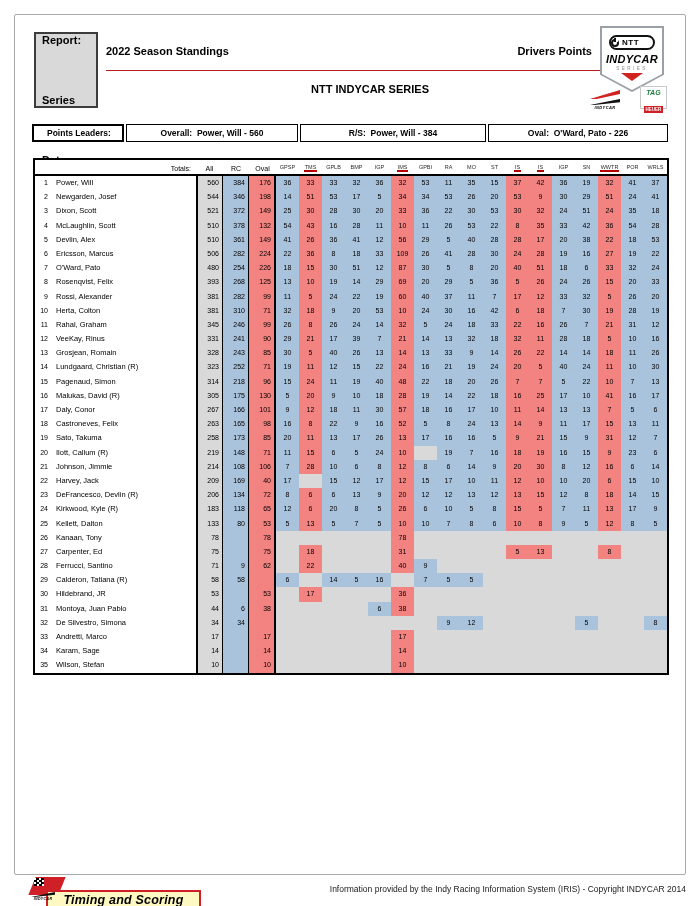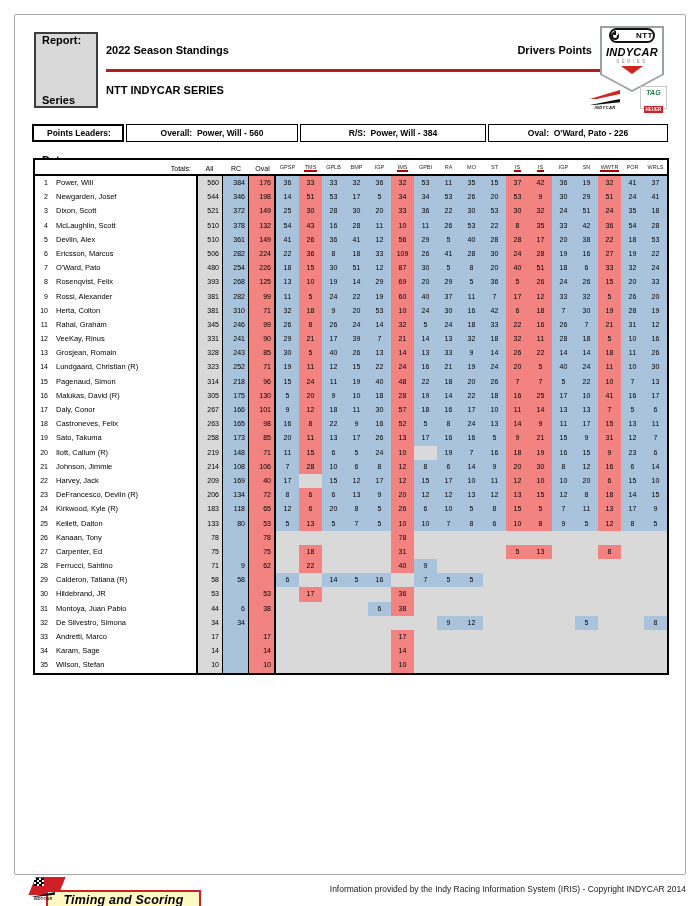--- a/index.html
+++ b/index.html
@@ -12,32 +12,32 @@
     border:1px solid #a9a9a9; border-radius:2px; }
 
   
   .hdr-labels { position:absolute; left:34px; top:32px; width:64px; height:76px;
     background:#d9d9d9; border:2px solid #3c3c3c; display:flex; flex-direction:column;gap:48px; }
   .hdr-labels div { flex:1; display:flex; align-items:center; padding-left:6px;
     font-size:11px; font-weight:bold; }
   .hdr-values { position:absolute; left:106px; top:32px; width:528px; height:76px;
     display:flex; flex-direction:column; }
   .hdr-values .vrow { flex:1; display:flex; align-items:center; font-size:11px; font-weight:bold; }
-  .hdr-values .vrow + .vrow { border-top:3px solid #b91c1c; }
+  .hdr-values .vrow + .vrow { border-top:1px solid #b91c1c;justify-content:center; }
   .report-type { margin-left:auto; padding-right:42px; font-weight:bold; font-size:11px; }
 
   
   .shield { position:absolute; left:600px; top:26px; width:64px; height:66px; }
   .shield .sh-out { position:absolute; inset:0;
     clip-path:polygon(0 0,100% 0,100% 74%,50% 100%,0 74%); background:#9aa0a6; }
   .shield .sh-in { position:absolute; inset:2px;
     clip-path:polygon(0 0,100% 0,100% 74%,50% 100%,0 74%); background:#fff;
     display:flex; flex-direction:column; align-items:center; }
-  .ntt-pill { width:46px; height:15px; border:2px solid #111; border-radius:9px;
-    display:flex; align-items:center; justify-content:space-between; gap:3px; }
+  .ntt-pill { margin-top:7px; width:46px; height:15px; border:2px solid #111; border-radius:9px;
+    display:flex; align-items:center; justify-content:flex-start; gap:3px; }
   .ntt-circle { width:8px; height:8px; border:2px solid #111; border-radius:50%; position:relative; }
   .ntt-circle::after { content:""; position:absolute; left:1px; top:-3px; width:2px; height:4px; background:#fff; border-left:2px solid #111; }
   .ntt-pill b { font-size:8px; letter-spacing:.5px; }
   .sh-indycar { margin-top:3px; font-style:italic; font-weight:900; font-size:11px; letter-spacing:.3px; }
   .sh-series { margin-top:1px; font-size:4.5px; letter-spacing:2.5px; color:#8a8a8a; }
   .sh-swoosh { margin-top:2px; width:22px; height:8px; background:#d0231f;
     clip-path:polygon(0 0,100% 0,50% 100%); }
   .wing-logo { position:absolute; left:588px; top:90px; width:34px; height:22px; text-align:center; }
   .wing-red { width:30px; height:9px; margin:0 auto; background:#d0231f;
     clip-path:polygon(0 100%,100% 0,100% 45%,22% 100%); }

